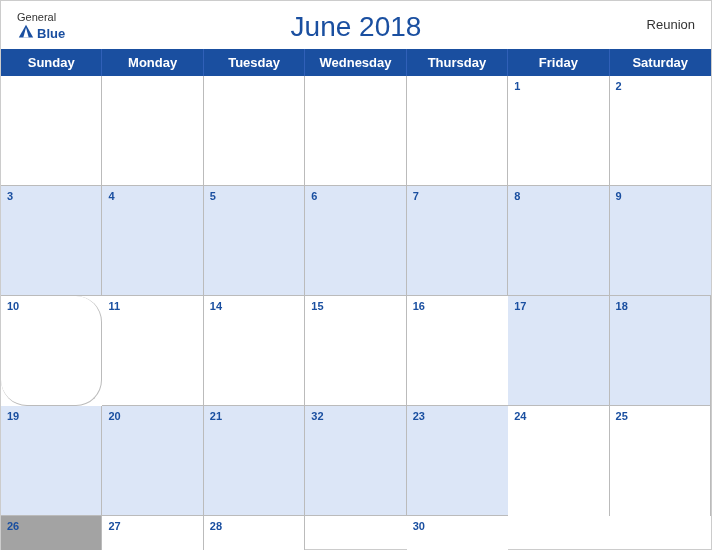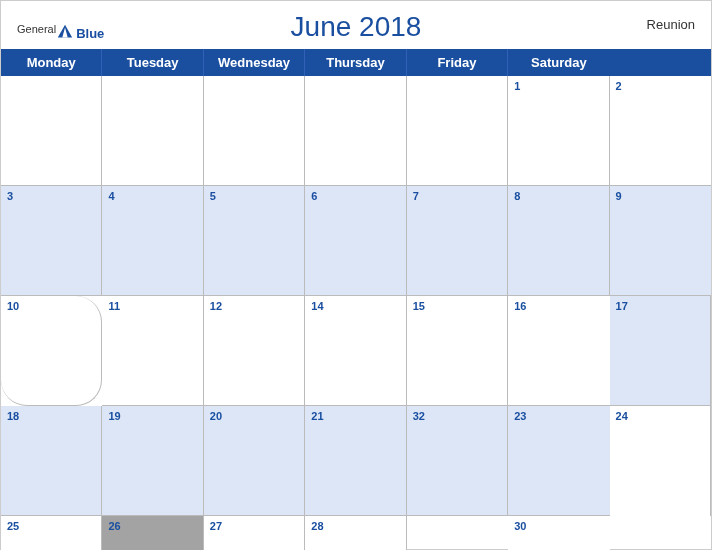--- a/index.html
+++ b/index.html
@@ -25,23 +25,22 @@
       justify-content: center;
       padding: 10px 16px 6px;
       position: relative;
     }
 
     .logo-area {
       position: absolute;
       left: 16px;
       top: 10px;
       display: flex;
-      flex-direction: row;
+      flex-direction: column;
       align-items: flex-start;
-      margin-top: 12px;
     }
 
     .logo-text-general {
       font-size: 11px;
       color: #333;
       font-weight: normal;
     }
 
     .logo-text-blue {
       font-size: 13px;
@@ -134,20 +133,21 @@
         Blue
       </div>
     </div>
 
     <h1 class="calendar-title">June 2018</h1>
 
     <span class="region-label">Reunion</span>
   </div>
 
   <div class="days-header">
+    <div class="day-name">Sunday</div>
     <div class="day-name">Monday</div>
     <div class="day-name">Tuesday</div>
     <div class="day-name">Wednesday</div>
     <div class="day-name">Thursday</div>
     <div class="day-name">Friday</div>
     <div class="day-name">Saturday</div>
   </div>
 
   <div class="calendar-grid" id="calendar-grid">
   <div class="calendar-cell" style="background: rgb(255, 255, 255); border-right: 1px solid rgb(187, 187, 187); border-bottom: 1px solid rgb(187, 187, 187); min-height: 70px;"></div>
@@ -182,23 +182,20 @@
       <div class="calendar-cell" style="background: rgb(220, 230, 247); border-right: none; border-bottom: 1px solid rgb(187, 187, 187); min-height: 70px;">
         <span class="day-number">9</span>
       </div>
       <div class="calendar-cell" style="background: rgb(255, 255, 255); border-right: 1px solid rgb(187, 187, 187); border-bottom: 1px solid rgb(187, 187, 187); min-height: 70px; border-radius: 26px;">
         <span class="day-number">10</span>
       </div>
       <div class="calendar-cell" style="background: rgb(255, 255, 255); border-right: 1px solid rgb(187, 187, 187); border-bottom: 1px solid rgb(187, 187, 187); min-height: 70px;">
         <span class="day-number">11</span>
       </div>
       <div class="calendar-cell" style="background: rgb(255, 255, 255); border-right: 1px solid rgb(187, 187, 187); border-bottom: 1px solid rgb(187, 187, 187); min-height: 70px;">
-        <span class="day-number">12</span>
-      </div>
-      <div class="calendar-cell" style="background: rgb(255, 255, 255); border-right: 1px solid rgb(187, 187, 187); border-bottom: 1px solid rgb(187, 187, 187); min-height: 70px;">
         <span class="day-number">14</span>
       </div>
       <div class="calendar-cell" style="background: rgb(255, 255, 255); border-right: 1px solid rgb(187, 187, 187); border-bottom: 1px solid rgb(187, 187, 187); min-height: 70px;">
         <span class="day-number">15</span>
       </div>
       <div class="calendar-cell" style="background: rgb(255, 255, 255); border-right: none; border-bottom: 1px solid rgb(187, 187, 187); min-height: 70px;">
         <span class="day-number">16</span>
       </div>
       <div class="calendar-cell" style="background: rgb(220, 230, 247); border-right: 1px solid rgb(187, 187, 187); border-bottom: 1px solid rgb(187, 187, 187); min-height: 70px;">
         <span class="day-number">17</span>

